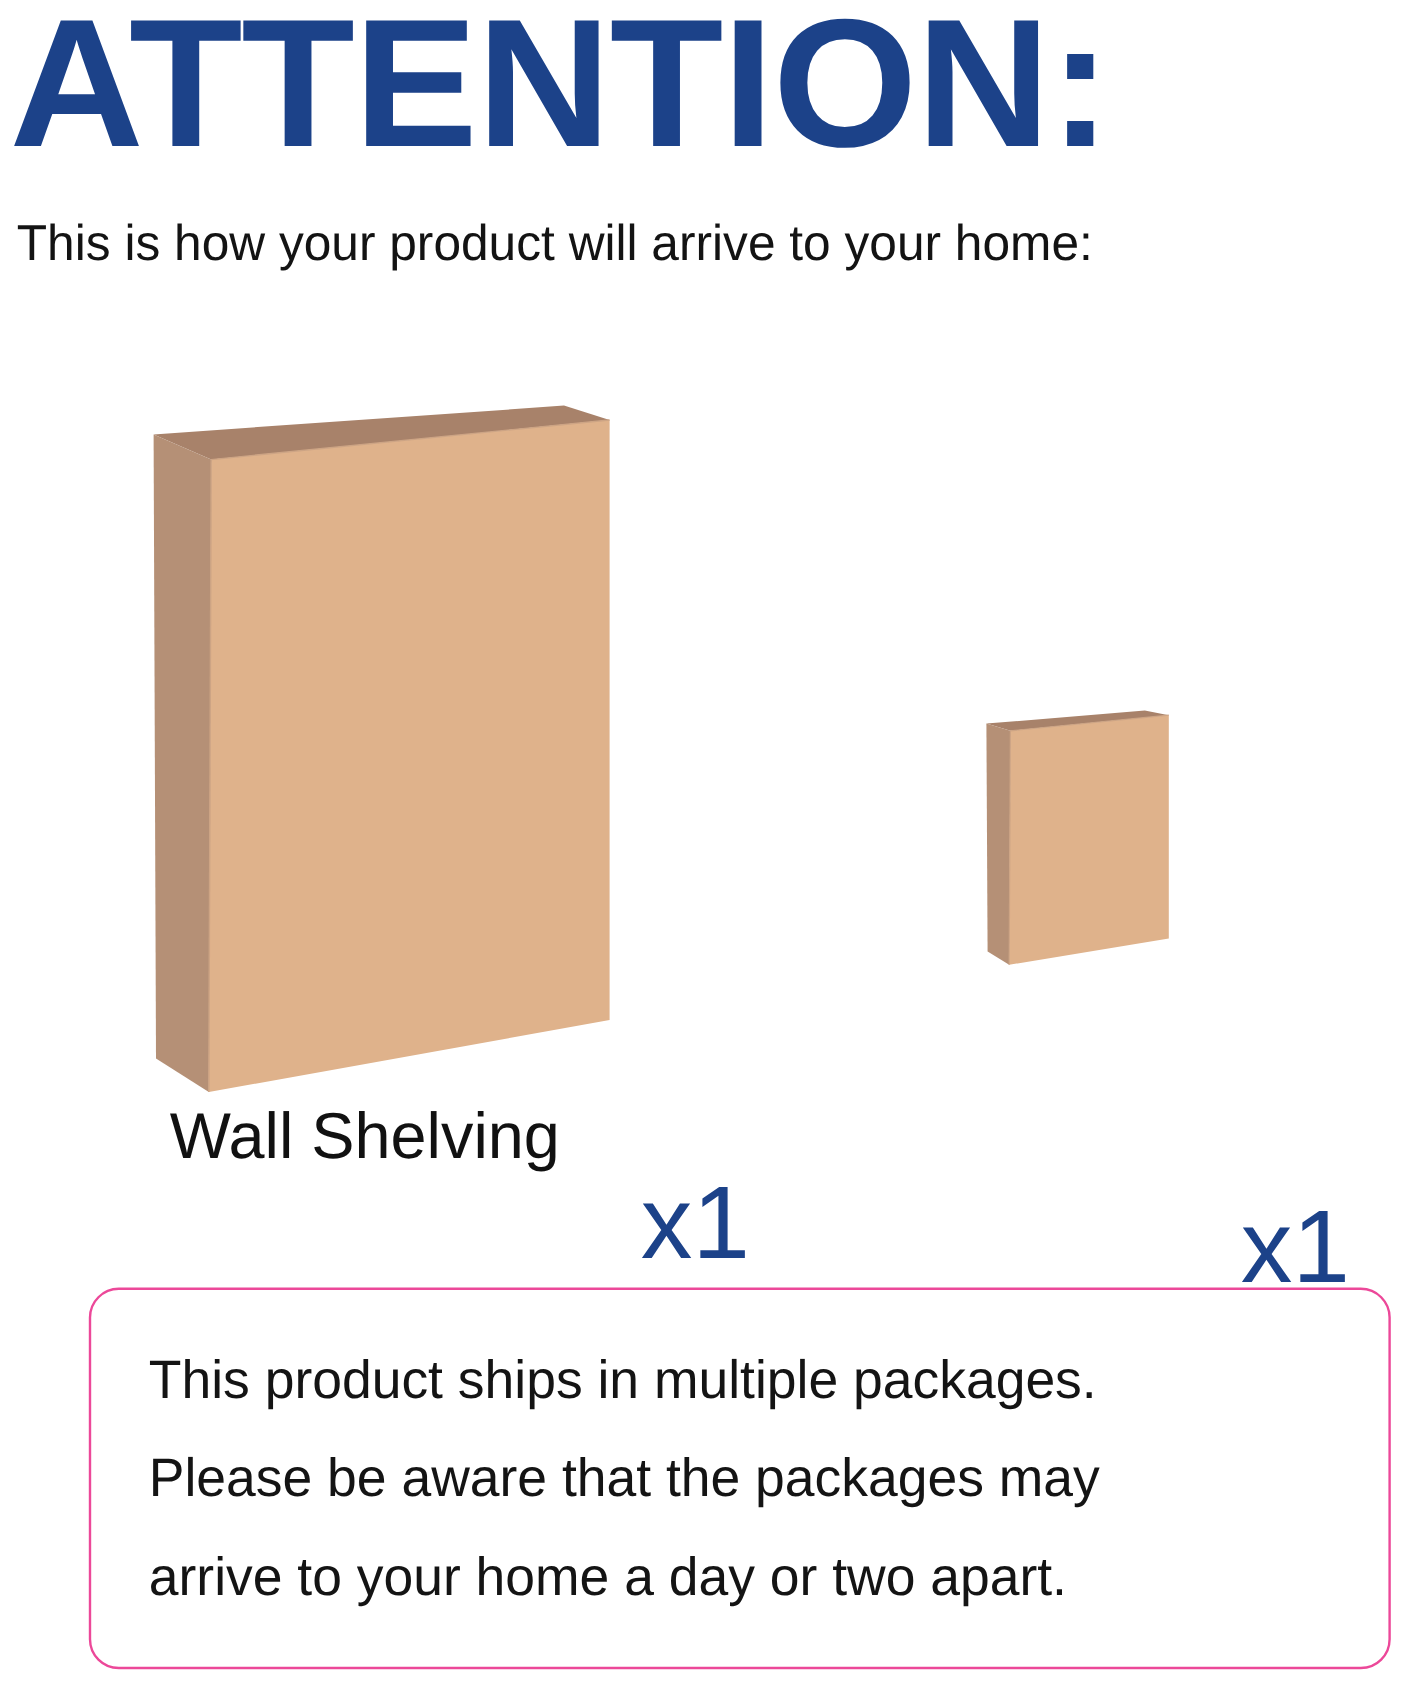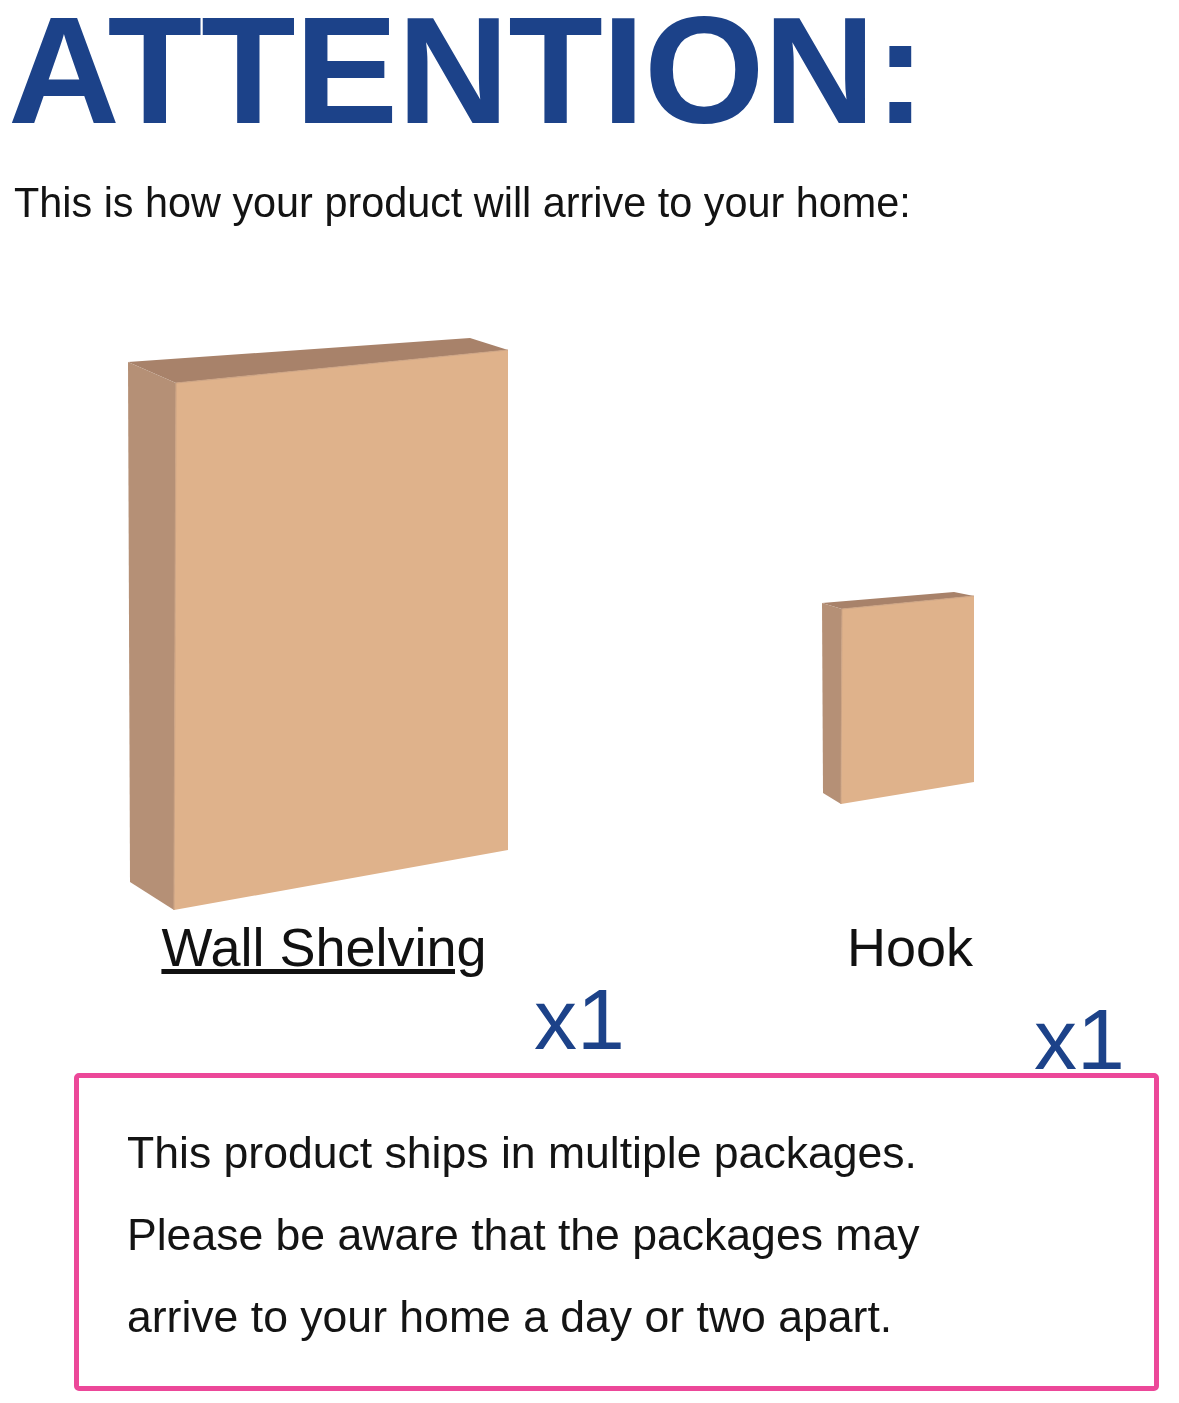--- a/index.html
+++ b/index.html
@@ -82,38 +82,38 @@
     font-weight: normal;
     font-size: 54px;
     line-height: 1;
     color: #111111;
     white-space: nowrap;
     text-align: center;
   }
 
   
   #package-large { left: 118px; top: 30px; }
-  #package-large-caption { left: 64px; top: 640px; width: 520px; text-decoration: underline; }
+  #package-large-caption { left: 44px; top: 640px; width: 520px; }
   #qty-large { left: 534px; top: 672px; }
 
   
   #package-small { left: 812px; top: 300px; }
   #package-small-caption { left: 745px; top: 640px; width: 330px; }
   #qty-small { left: 1034px; top: 692px; }
 
   
   #shipping-notice {
     position: absolute;
     left: 74px;
     top: 1073px;
     width: 1085px;
     height: 318px;
     box-sizing: border-box;
-    border: 5px solid #ec4899;
-    border-radius: 5px;
+    border: 2px solid #ec4899;
+    border-radius: 25px;
     background: #ffffff;
   }
 
   #shipping-notice-text {
     position: absolute;
     left: 48px;
     top: 34px;
     width: 1000px;
     font-family: "Liberation Sans", sans-serif;
     font-weight: normal;
@@ -167,21 +167,20 @@
       <polygon points="10,23 30,29 29,224 11,213" fill="#b59076"></polygon>
 
       <polygon points="30,29 162,16 162,202 29,224" fill="#dfb28b"></polygon>
       <line x1="30" y1="29" x2="162" y2="16" stroke="#cda484" stroke-width="1"></line>
       <line x1="30" y1="29" x2="29" y2="224" stroke="#cda484" stroke-width="1"></line>
     </svg>
   </div>
 
   <div class="qty-label" id="qty-small">x1</div>
 
-  <div class="package-caption" id="package-small-caption">Hook</div>
 </div>
 
 <div id="shipping-notice">
   <div id="shipping-notice-text">
     <span class="notice-line">This product ships in multiple packages.</span>
     <span class="notice-line">Please be aware that the packages may</span>
     <span class="notice-line">arrive to your home a day or two apart.</span>
   </div>
 </div>
 

